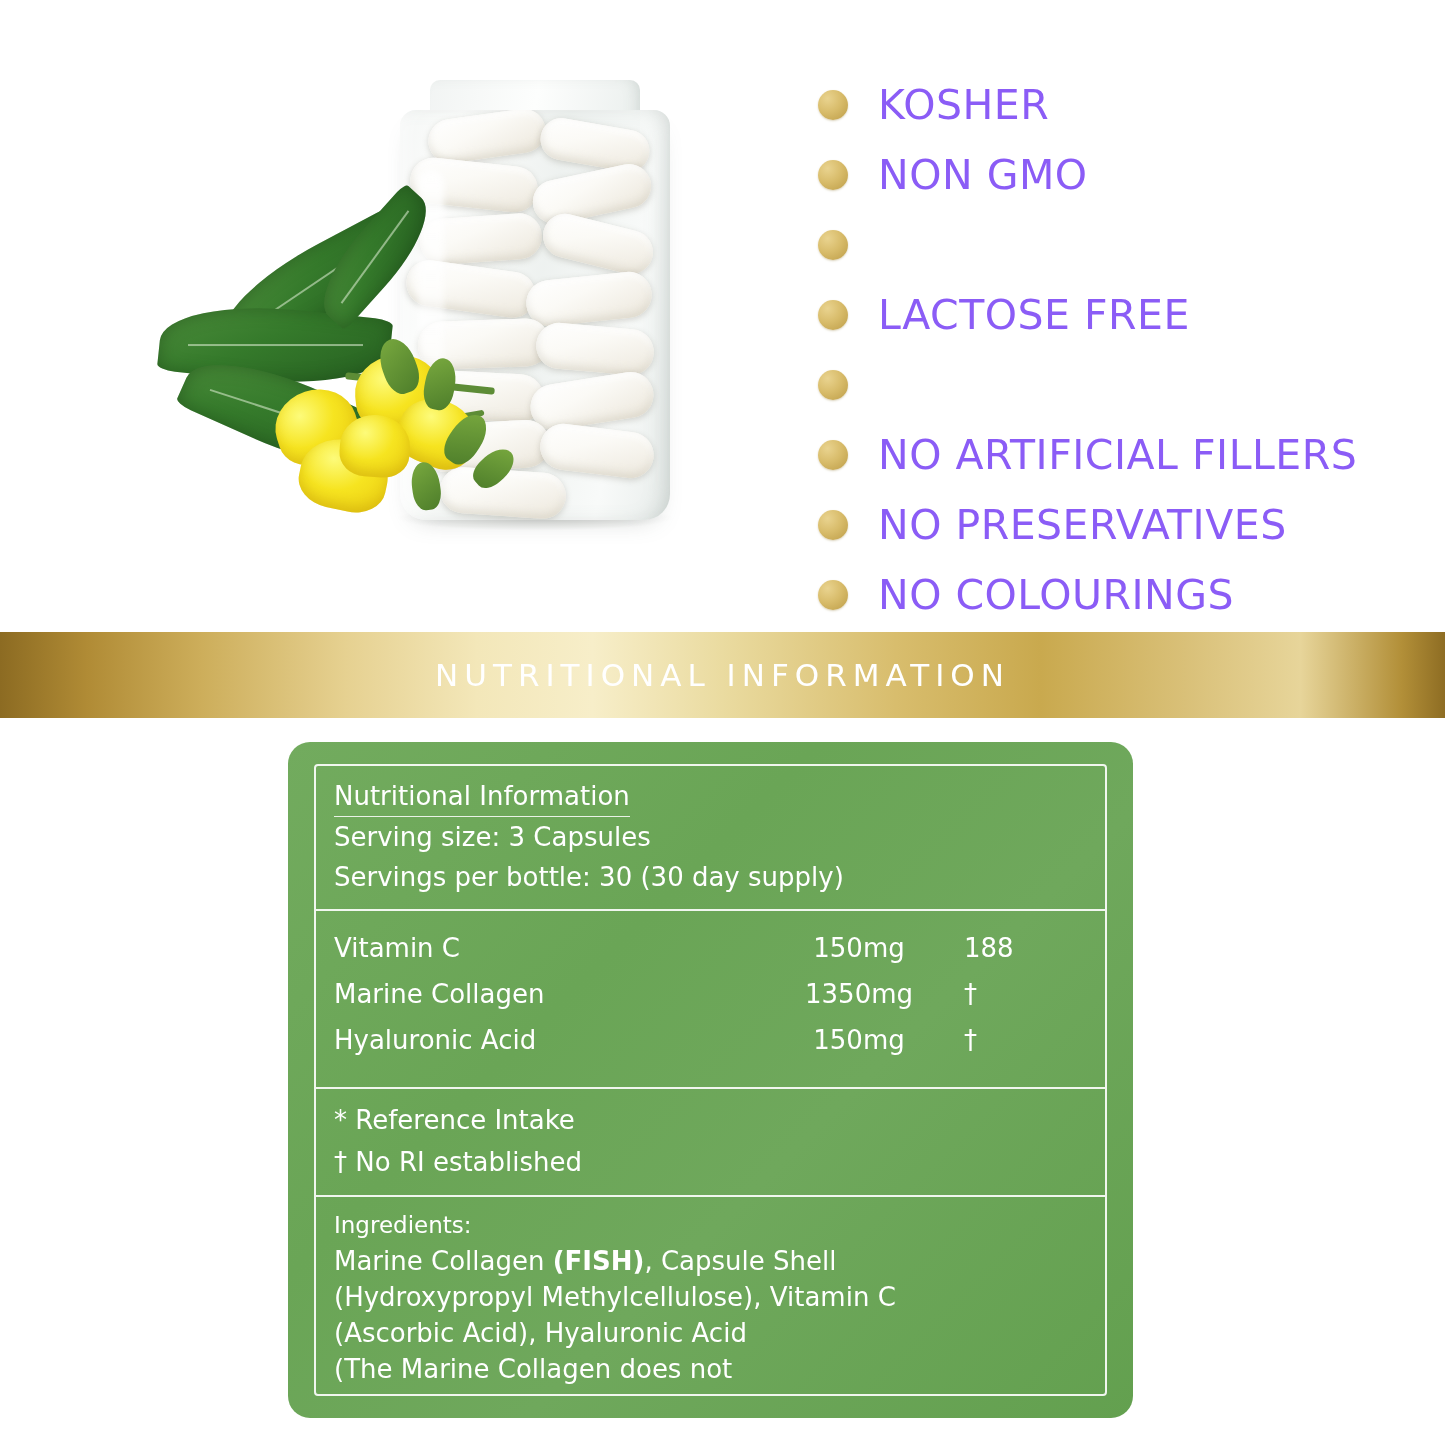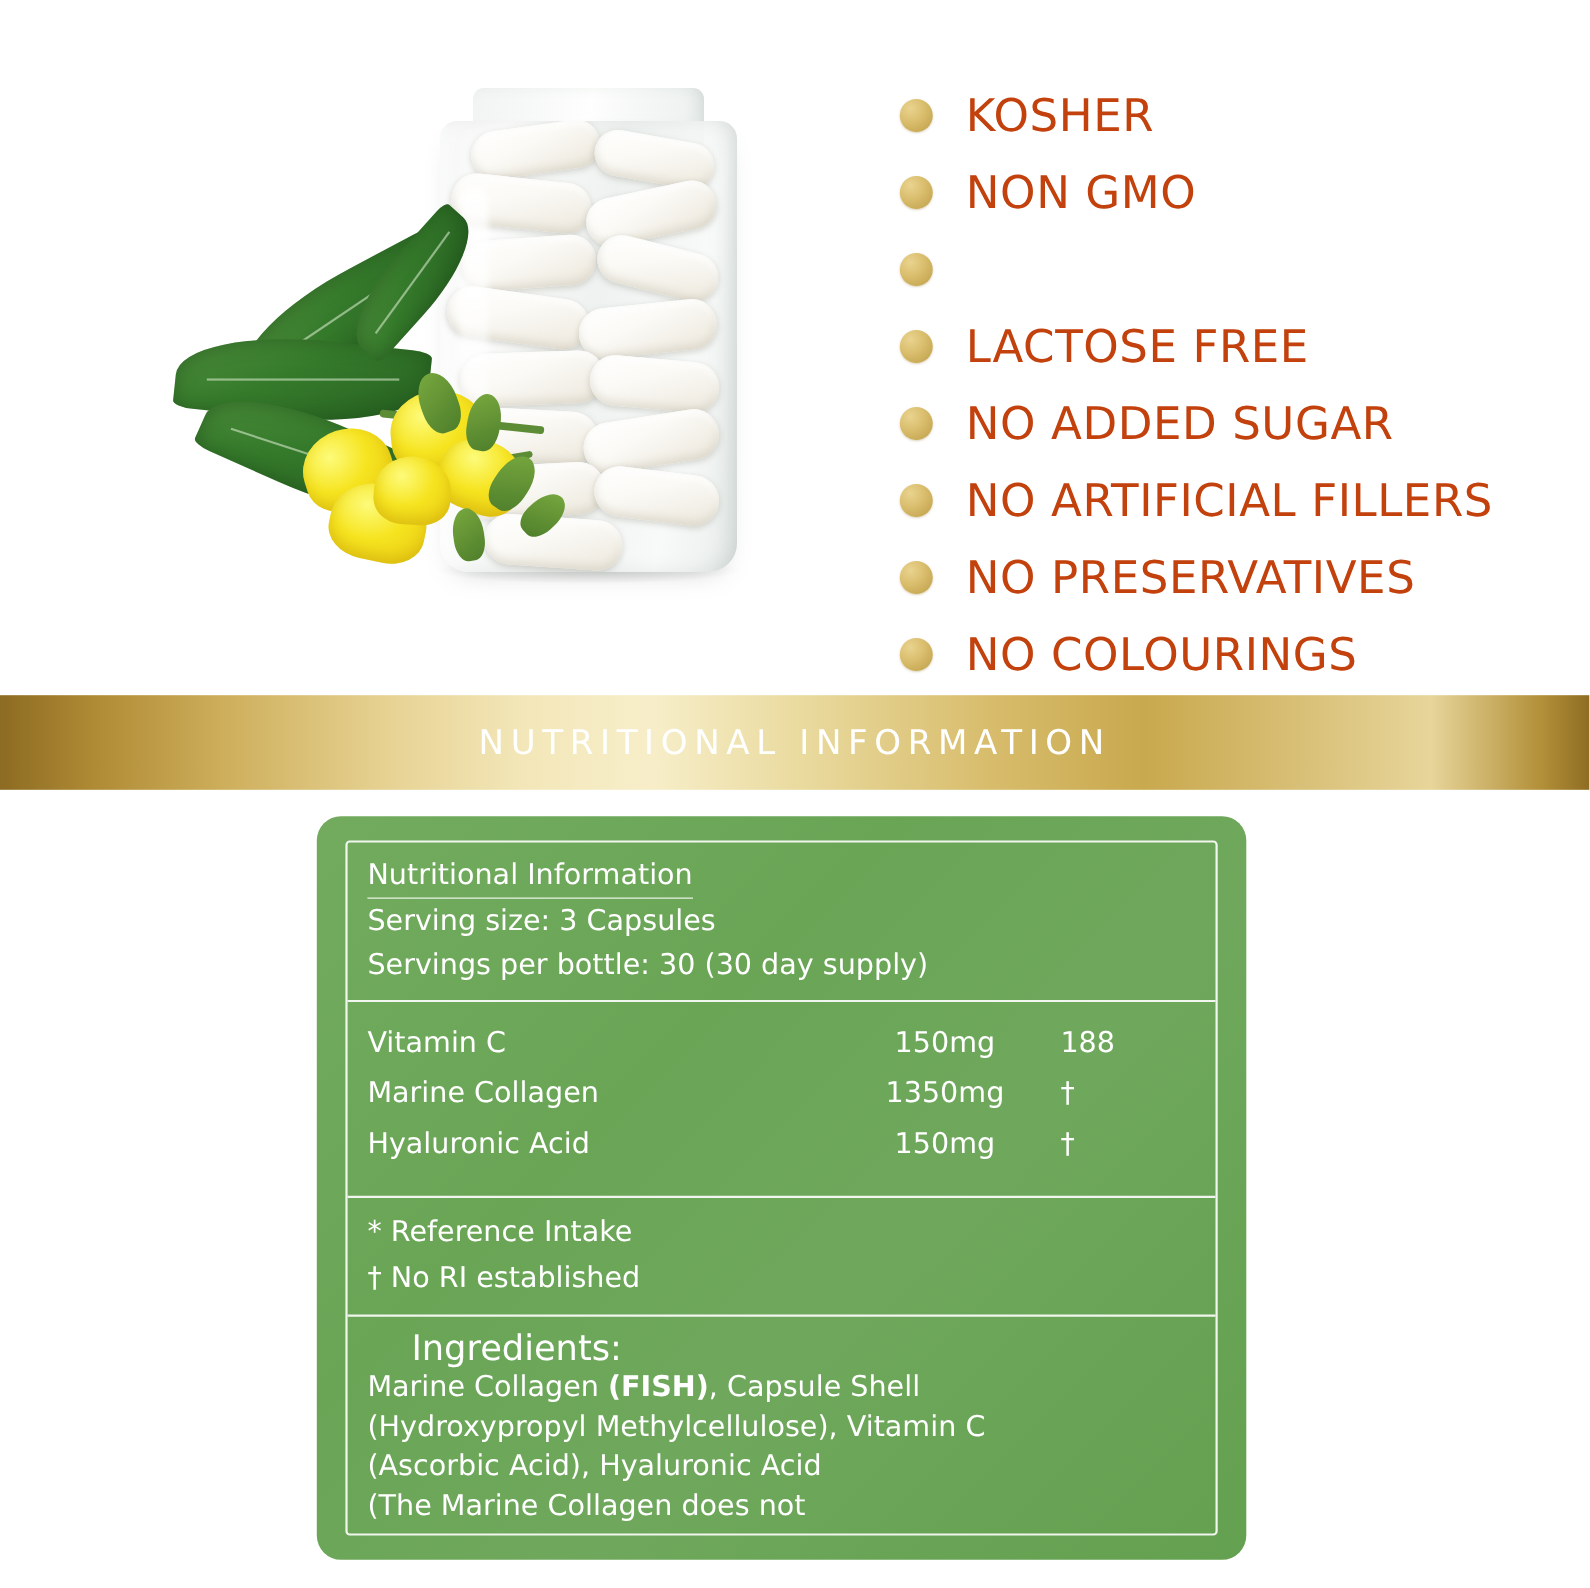--- a/index.html
+++ b/index.html
@@ -133,21 +133,21 @@
     width: 30px; height: 30px;
     border-radius: 50%;
     background: radial-gradient(circle at 32% 28%, #e9d38f 0%, #d9bd6c 45%, #bc9c47 100%);
     margin-right: 30px;
     flex: none;
     box-shadow: 0 1px 2px rgba(150,125,60,0.35);
   }
   .benefit-label {
     font-size: 41px;
     letter-spacing: 0.5px;
-    color: #c2410c;
+    color: #8b5cf6;
     font-family: "DejaVu Sans", sans-serif;
     font-weight: 400;
     white-space: nowrap;
   }
 
   
   .banner {
     position: absolute;
     top: 632px; left: 0;
     width: 1445px; height: 86px;
@@ -193,21 +193,21 @@
     display: flex;
     align-items: center;
     font-size: 26px;
     line-height: 46px;
   }
   .c-name { flex: 0 0 430px; }
   .c-amt  { flex: 0 0 190px; text-align: center; }
   .c-ri   { flex: 1; text-align: left; padding-left: 10px; }
   .sec-nutrients { padding-top: 14px; padding-bottom: 24px; }
   .sec-footnote .line { line-height: 42px; }
-  .ing-title { font-size: 32px; line-height: 36px; margin-left: 40px; }
+  .ing-title { font-size: 23px; line-height: 36px; }
   .ing-body { font-size: 26px; line-height: 36px; }
   .ing-body b { font-weight: 700; }
 </style>
 </head>
 <body>
 
 <div class="page">
 
   <div class="top">
 
@@ -273,21 +273,20 @@
       </div>
       <div class="benefit-row">
         <span class="bullet"></span>
       </div>
       <div class="benefit-row">
         <span class="bullet"></span>
         <span class="benefit-label">LACTOSE FREE</span>
       </div>
       <div class="benefit-row">
         <span class="bullet"></span>
-        <span class="benefit-label">NO ADDED SUGAR</span>
       </div>
       <div class="benefit-row">
         <span class="bullet"></span>
         <span class="benefit-label">NO ARTIFICIAL FILLERS</span>
       </div>
       <div class="benefit-row">
         <span class="bullet"></span>
         <span class="benefit-label">NO PRESERVATIVES</span>
       </div>
       <div class="benefit-row">

